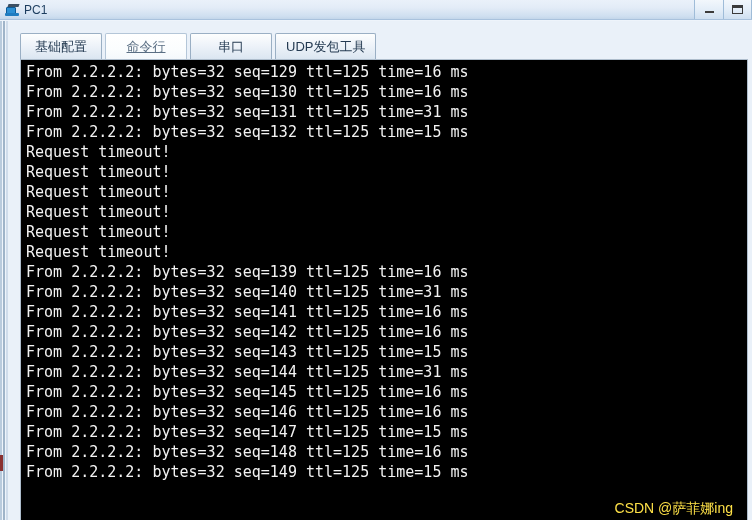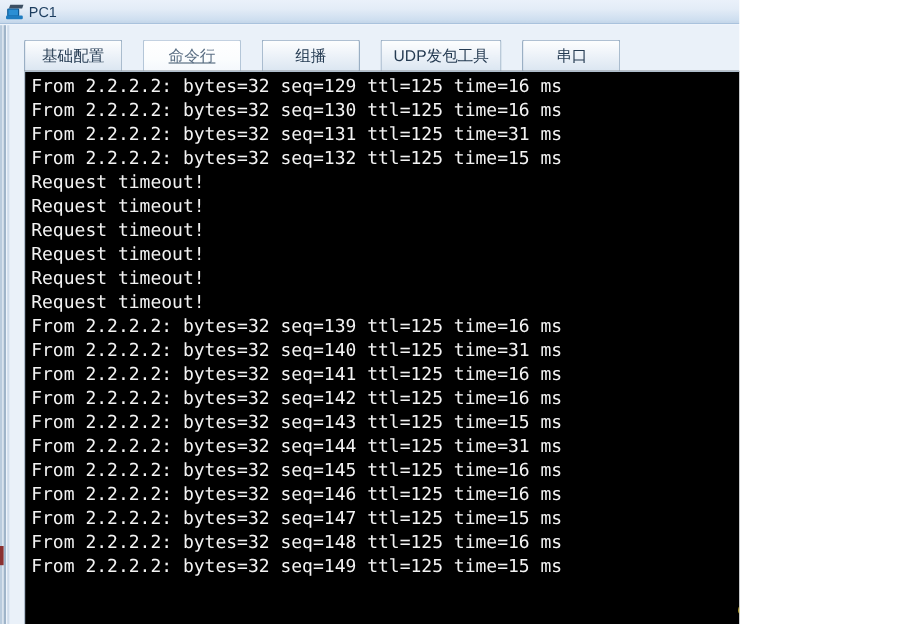--- a/index.html
+++ b/index.html
@@ -11,21 +11,21 @@
     width: 752px;
     height: 520px;
     overflow: hidden;
     font-family: "Liberation Sans", sans-serif;
   }
 
   
   #window {
     position: absolute;
     left: 0; top: 0;
-    width: 616px;
+    width: 752px;
     height: 520px;
     background: #eef4fb;
     overflow: hidden;
   }
 
   
   #titlebar {
     position: absolute;
     left: 0; top: 0;
     width: 752px;
@@ -137,21 +137,21 @@
     position: absolute;
     left: 12px; top: 11px;
     height: 27px;
     display: flex;
     align-items: flex-end;
   }
   .tab {
     height: 26px;
     min-width: 82px;
     padding: 0 10px;
-    margin-right: 17px;
+    margin-right: 3px;
     box-sizing: border-box;
     display: flex;
     align-items: center;
     justify-content: center;
     font-size: 13px;
     color: #253b52;
     border: 1px solid #9aafc4;
     border-bottom: none;
     border-radius: 2px 2px 0 0;
     background: linear-gradient(to bottom, #fdfefe 0%, #eef3f9 45%, #dbe6f1 100%);
@@ -234,27 +234,24 @@
   <div id="client">
 
     <div id="tabstrip">
       <div class="tab">
         <span>基础配置</span>
       </div>
       <div class="tab active">
         <span>命令行</span>
       </div>
       <div class="tab">
-        <span>组播</span>
+        <span>串口</span>
       </div>
       <div class="tab">
         <span>UDP发包工具</span>
-      </div>
-      <div class="tab">
-        <span>串口</span>
       </div>
     </div>
 
     <div id="terminal-wrap">
       <div id="terminal"><div class="term-line">From 2.2.2.2: bytes=32 seq=129 ttl=125 time=16 ms</div><div class="term-line">From 2.2.2.2: bytes=32 seq=130 ttl=125 time=16 ms</div><div class="term-line">From 2.2.2.2: bytes=32 seq=131 ttl=125 time=31 ms</div><div class="term-line">From 2.2.2.2: bytes=32 seq=132 ttl=125 time=15 ms</div><div class="term-line">Request timeout!</div><div class="term-line">Request timeout!</div><div class="term-line">Request timeout!</div><div class="term-line">Request timeout!</div><div class="term-line">Request timeout!</div><div class="term-line">Request timeout!</div><div class="term-line">From 2.2.2.2: bytes=32 seq=139 ttl=125 time=16 ms</div><div class="term-line">From 2.2.2.2: bytes=32 seq=140 ttl=125 time=31 ms</div><div class="term-line">From 2.2.2.2: bytes=32 seq=141 ttl=125 time=16 ms</div><div class="term-line">From 2.2.2.2: bytes=32 seq=142 ttl=125 time=16 ms</div><div class="term-line">From 2.2.2.2: bytes=32 seq=143 ttl=125 time=15 ms</div><div class="term-line">From 2.2.2.2: bytes=32 seq=144 ttl=125 time=31 ms</div><div class="term-line">From 2.2.2.2: bytes=32 seq=145 ttl=125 time=16 ms</div><div class="term-line">From 2.2.2.2: bytes=32 seq=146 ttl=125 time=16 ms</div><div class="term-line">From 2.2.2.2: bytes=32 seq=147 ttl=125 time=15 ms</div><div class="term-line">From 2.2.2.2: bytes=32 seq=148 ttl=125 time=16 ms</div><div class="term-line">From 2.2.2.2: bytes=32 seq=149 ttl=125 time=15 ms</div></div>
       <div id="watermark">CSDN @萨菲娜ing</div>
     </div>
 
   </div>
 </div>

